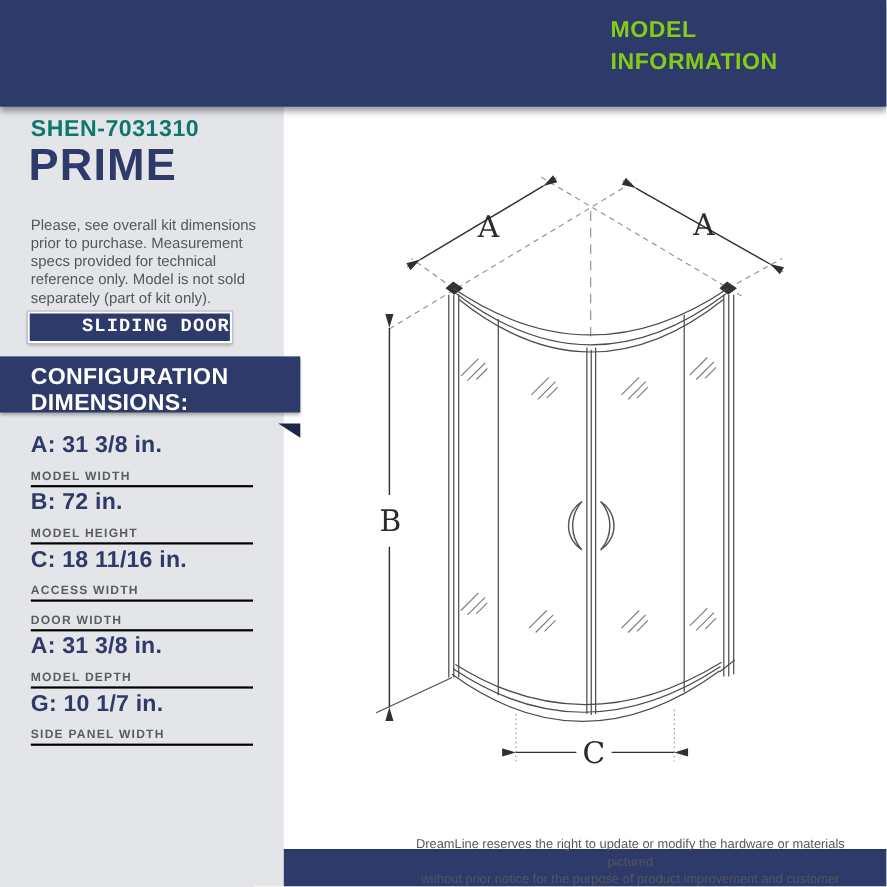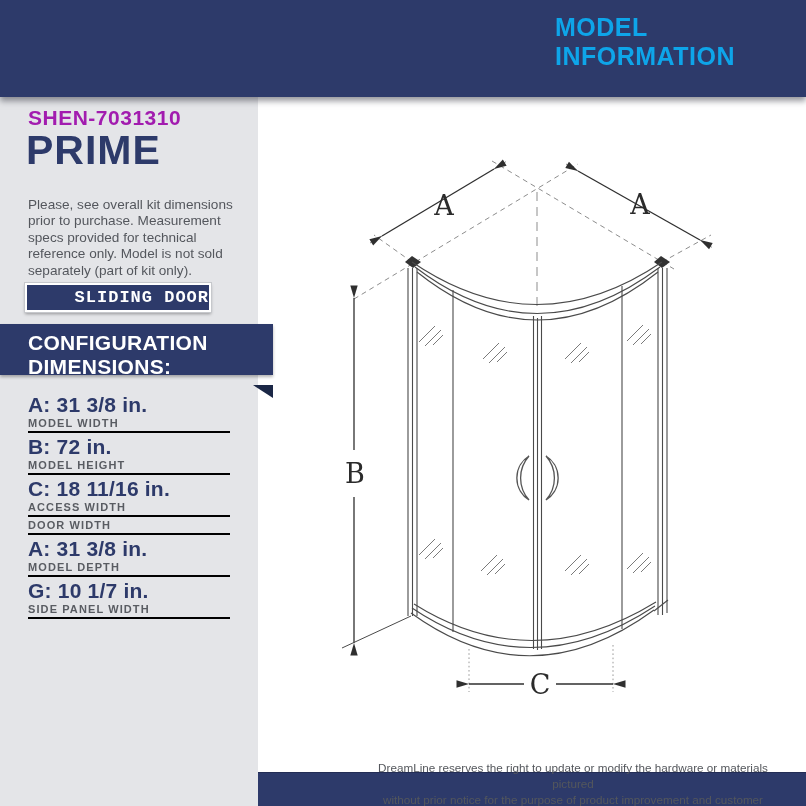--- a/index.html
+++ b/index.html
@@ -7,30 +7,30 @@
   .page {
     position:relative; width:806px; height:806px; overflow:hidden;
     background:#ffffff; font-family:"Liberation Sans", sans-serif;
   }
   
   .banner {
     position:absolute; left:0; top:0; width:806px; height:97px;
     background:#2d3a6a; box-shadow:0 4px 6px rgba(45,48,60,.5); z-index:4;
   }
   .banner-title {
-    position:absolute; left:555px; top:13px; color:#0ea5e9;
-    font-size:25px; font-weight:700; line-height:29px; letter-spacing:.5px;
+    position:absolute; left:555px; top:13px; color:#84cc16;
+    font-size:21px; font-weight:700; line-height:29px; letter-spacing:.5px;
   }
   
   .panel {
     position:absolute; left:0; top:97px; width:258px; height:709px;
     background:#e4e5e8; z-index:2;
   }
   .model-number {
-    position:absolute; left:28px; top:9px; color:#a21caf;
+    position:absolute; left:28px; top:9px; color:#0f766e;
     font-size:21px; font-weight:700; letter-spacing:.5px;
   }
   .series {
     position:absolute; left:26px; top:30px; color:#2d3a6a;
     font-size:41px; font-weight:800; letter-spacing:1px;
   }
   .desc {
     position:absolute; left:28px; top:79px; width:208px;
     color:#54575d; font-size:13.6px; line-height:16.4px; font-weight:500;margin-top:21px;
   }
@@ -47,21 +47,21 @@
     font-size:21px; font-weight:700; line-height:23.5px; letter-spacing:.3px;
     box-shadow:0 2px 3px rgba(0,0,0,.3);
   }
   .ribbon .fold {
     position:absolute; right:0; top:61px; width:0; height:0;
     border-top:13px solid #1b2746; border-left:20px solid transparent;
   }
   .dims { position:absolute; left:28px; top:296px; width:202px; }
   .dim-item { border-bottom:2px solid #000000; padding-bottom:2px; margin-bottom:2px; }
   .dim-value { color:#2d3a6a; font-size:21px; font-weight:700; line-height:23px; letter-spacing:.2px; }
-  .dim-label { color:#595c62; font-size:11px; font-weight:600; line-height:12px; letter-spacing:1.1px; margin-top:1px; }
+  .dim-label { color:#595c62; font-size:11px; font-weight:600; line-height:12px; letter-spacing:1.1px; margin-top:11px; }
   
   svg.diagram { position:absolute; left:0; top:0; width:806px; height:806px; z-index:1; }
   .dim-letter { font-family:"DejaVu Serif", serif; font-size:27px; fill:#2b2b2b; }
   
   .disclaimer {
     position:absolute; left:366px; top:760px; width:414px; text-align:center;
     color:#54575c; font-size:11.7px; line-height:15.8px; font-weight:500; z-index:3;
   }
   .footer-bar {
     position:absolute; left:258px; top:772px; width:548px; height:34px;

